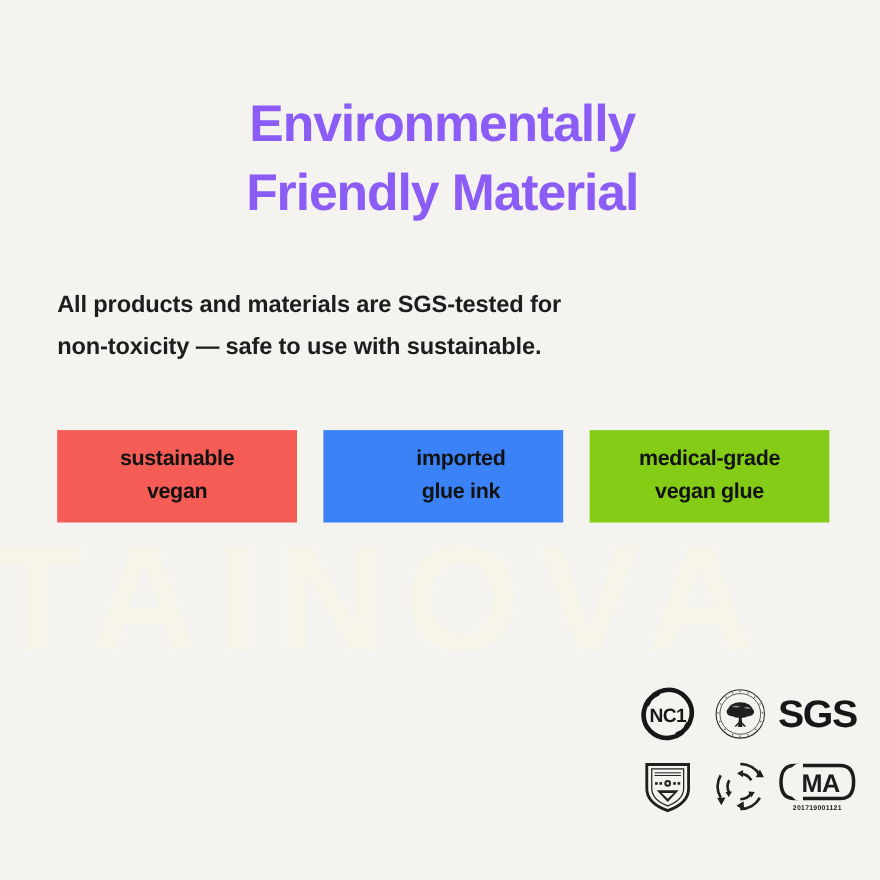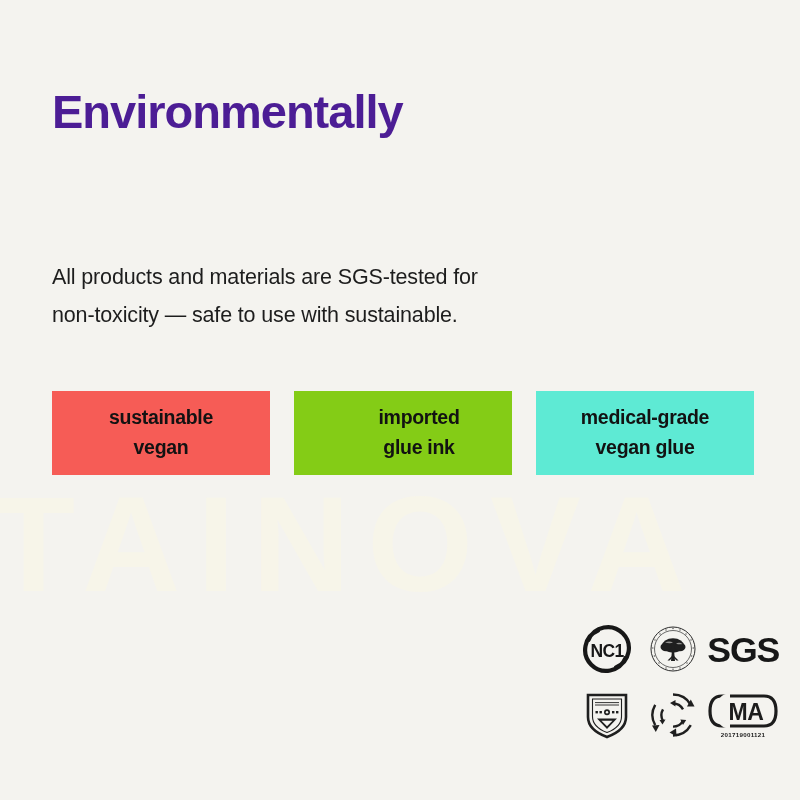--- a/index.html
+++ b/index.html
@@ -57,21 +57,21 @@
   }
   .headline .hl-line { display: block; }
 
   
   .subhead {
     position: absolute;
     left: 52px;
     top: 236px;
     width: 620px;
     font-family: "Liberation Sans", sans-serif;
-    font-weight: 400;
+    font-weight: 700;
     font-size: 21.5px;
     line-height: 1.78;
     letter-spacing: -0.15px;
     color: #1d1d1d;
   }
   .subhead .sh-line { display: block; }
 
   
   .badge-row {
     position: absolute;
@@ -149,42 +149,43 @@
     margin-top: 2px;
   }
 </style>
 </head>
 <body style="background: rgb(244, 243, 239);">
 
 <div id="page" style="background: rgb(244, 243, 239);">
 
   <div class="watermark" style="color: rgb(247, 245, 233);">TAINOVA</div>
 
-  <h1 class="headline" style="color: #4c1d95;">
+  <h1 class="headline" style="color: #8b5cf6; text-align: center;">
     <span class="hl-line">Environmentally</span>
+    <span class="hl-line">Friendly Material</span>
   </h1>
 
   <p class="subhead" style="color: rgb(29, 29, 29);">
     <span class="sh-line">All products and materials are SGS-tested for</span>
     <span class="sh-line">non-toxicity — safe to use with sustainable.</span>
   </p>
 
   <div class="badge-row">
 
     <div class="badge badge-0" id="badge0" style="background: rgb(246, 92, 86); color: rgb(18, 18, 18);">
       <span class="bl">sustainable</span>
       <span class="bl">vegan</span>
     </div>
 
-    <div class="badge badge-1" id="badge1" style="background: #84cc16; color: rgb(18, 18, 18); padding-left: 32px;">
+    <div class="badge badge-1" id="badge1" style="background: #3b82f6; color: rgb(18, 18, 18); padding-left: 32px;">
       <span class="bl">imported</span>
       <span class="bl">glue ink</span>
     </div>
 
-    <div class="badge badge-2" id="badge2" style="background: #5eead4; color: rgb(18, 18, 18);">
+    <div class="badge badge-2" id="badge2" style="background: #84cc16; color: rgb(18, 18, 18);">
       <span class="bl">medical-grade</span>
       <span class="bl">vegan glue</span>
     </div>
 
   </div>
 
   <div class="certs">
 
     <div class="cert c-r0 c-c0">
       <span>

